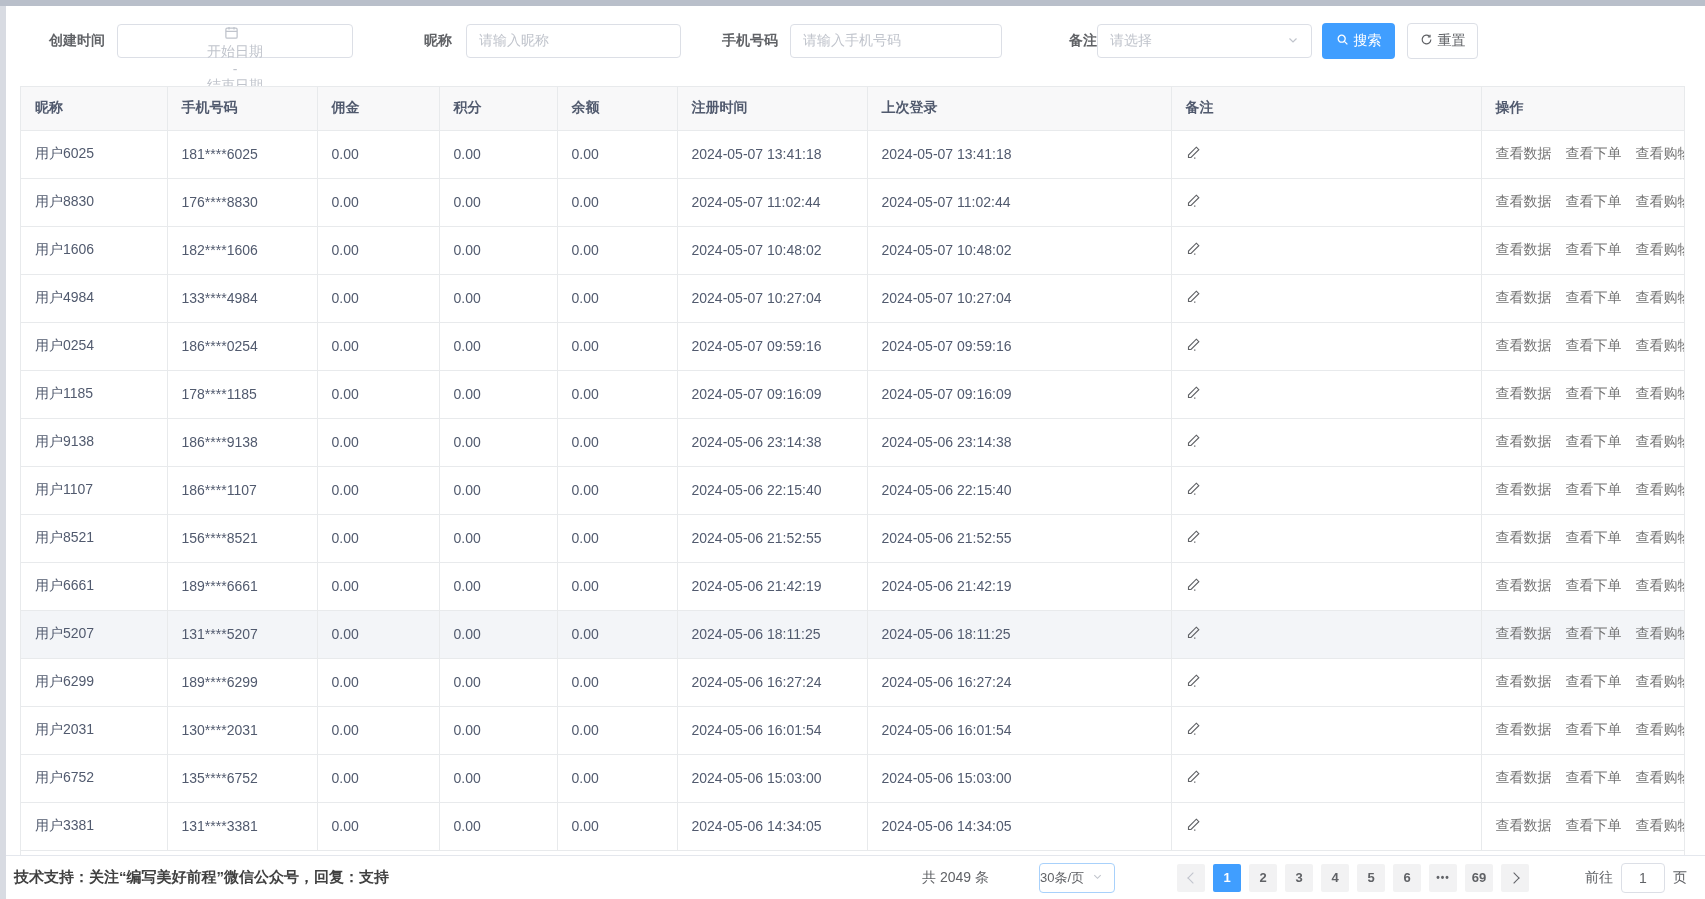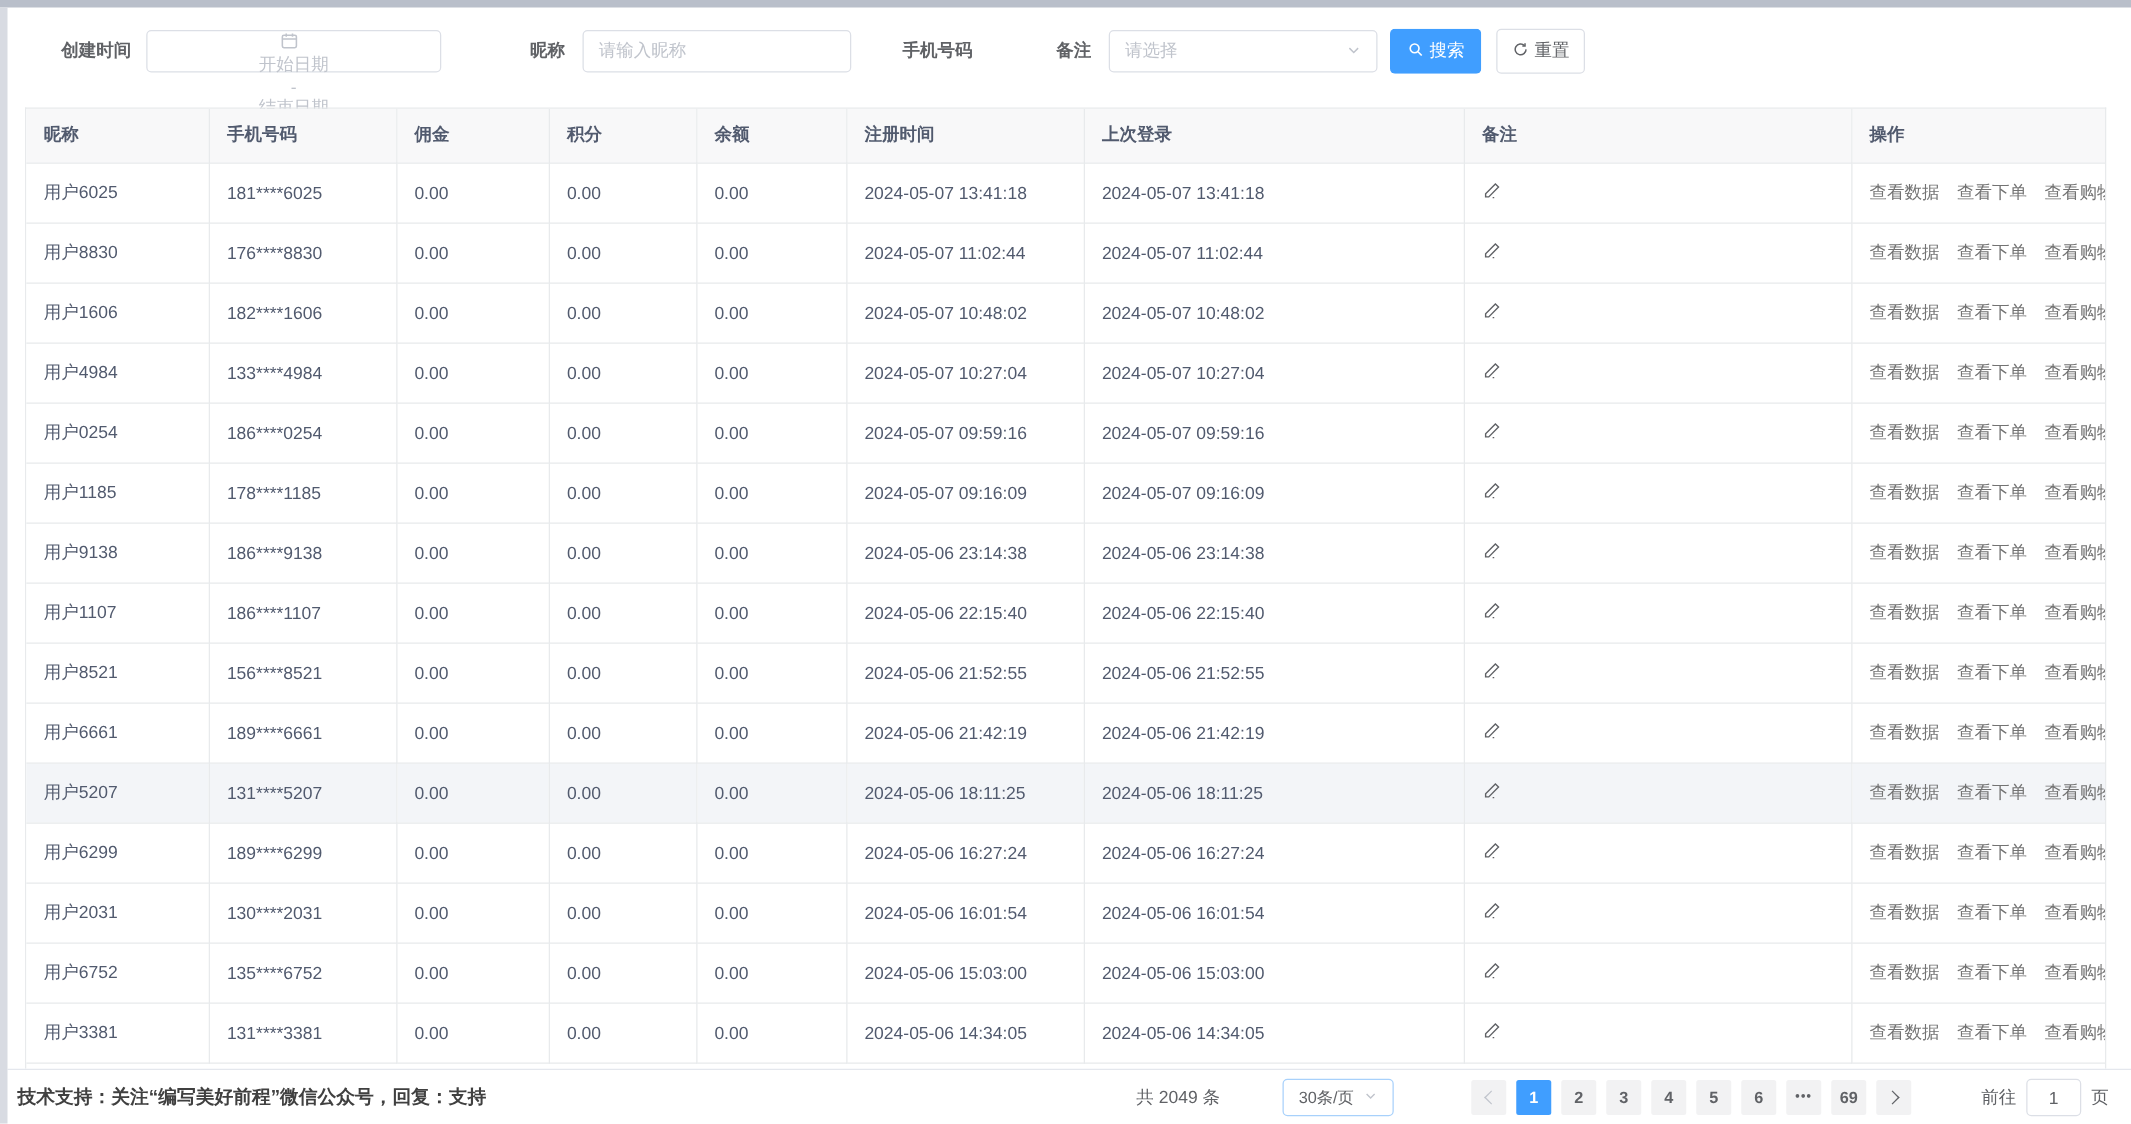--- a/index.html
+++ b/index.html
@@ -59,22 +59,22 @@
   
   .footer {
     position: absolute; left: 6px; right: 0; bottom: 0; height: 44px; background: #fff;
     border-top: 1px solid #e4e7ed; display: flex; align-items: center; z-index: 20;
     font-size: 14px; color: #606266;
   }
   .support { font-weight: bold; color: #404040; font-size: 15px; margin-left: 8px; text-align: center; }
   .pg { display: flex; align-items: center; margin-left: auto; margin-right: 18px; gap: 36px; }
   .pg .total { margin-right: 14px; color: #606266; }
   .size-select {
-    width: 89px; height: 30px; border: 1px solid #a8d1fb; border-radius: 4px;
-    display: flex; align-items: center; justify-content: center; gap: 8px;
+    width: 76px; height: 30px; border: 1px solid #a8d1fb; border-radius: 4px;
+    display: flex; align-items: center; gap: 8px;
     color: #606266; font-size: 13px; cursor: pointer; margin-right: 22px; background:#fff;
   }
   .pager { display: flex; align-items: center; }
   .pager .pbtn {
     min-width: 28px; height: 28px; margin: 0 4px; border-radius: 2px;
     background: #f2f2f3; color: #606266; font-size: 13px; font-weight: bold;
     display: flex; align-items: center; justify-content: center; cursor: pointer; padding: 0 4px;
   }
   .pager .pbtn.active { background: #409eff; color: #fff; }
   .pager .pbtn.disabled { color: #c0c4cc; cursor: default; }
@@ -82,21 +82,21 @@
   .chev.left { transform: rotate(45deg); margin-left: 3px; }
   .chev.right { transform: rotate(225deg); margin-right: 3px; }
   .jump { display: flex; align-items: center; margin-left: 16px; }
   .jump input {
     width: 44px; height: 30px; border: 1px solid #dcdfe6; border-radius: 4px;
     text-align: center; font-size: 14px; color: #606266; margin: 0 8px; outline: none;
     font-family: inherit;
   }
   .gap-nick { margin-left: 71px; } .gap-nick-in { margin-left: 14px; width: 215px; }
   .gap-phone { margin-left: 41px; } .gap-phone-in { margin-left: 12px; width: 212px; }
-  .gap-remark { margin-left: 67px; } .gap-remark-in { margin-left: 14px; width: 215px; }
+  .gap-remark { margin-left: 67px; } .gap-remark-in { width: 215px; }
   .ml-lead { margin-left: 49px; }
   .gap-search { margin-left: 10px; } .gap-reset { margin-left: 12px; }
 </style>
 </head>
 <body>
 
 <div class="top-strip"></div>
 <div class="left-strip"></div>
 
 <div class="filter-bar">
@@ -112,20 +112,23 @@
     <span class="sep">-</span>
     <span class="placeholder">结束日期</span>
   </div>
 
   <span class="f-label gap-nick">昵称</span>
   <div class="f-input gap-nick-in">
     <span class="placeholder">请输入昵称</span>
   </div>
 
   <span class="f-label gap-phone">手机号码</span>
+  <div class="f-input gap-phone-in">
+    <span class="placeholder">请输入手机号码</span>
+  </div>
 
   <span class="f-label gap-remark">备注</span>
   <div class="f-input sel gap-remark-in">
     <span class="placeholder">请选择</span>
     <span>
       <svg width="12" height="12" viewBox="0 0 24 24" fill="none" stroke="#c0c4cc" stroke-width="2.4">
           <path d="M5 9l7 7 7-7"></path>
         </svg>
     </span>
   </div>

